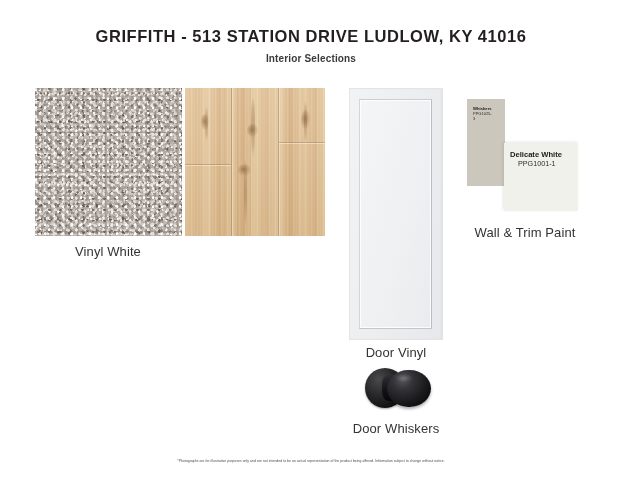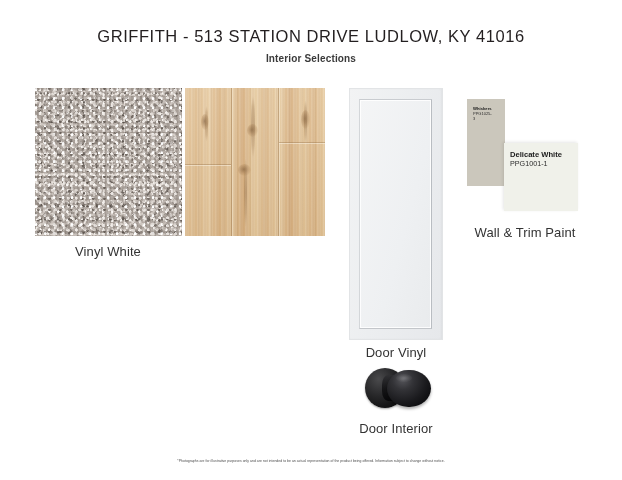--- a/index.html
+++ b/index.html
@@ -16,21 +16,21 @@
     position: relative;
   }
 
   
   .header {
     padding-top: 27px;
     text-align: center;
   }
   .board-title {
     font-size: 16.5px;
-    font-weight: normal;
+    font-weight: bold;
     letter-spacing: 0.55px;
     color: #231f20;
     line-height: 1.1;
   }
   .board-subtitle {
     margin-top: 8px;
     font-size: 10px;
     font-weight: bold;
     color: #3a3a3a;
     letter-spacing: 0.15px;
@@ -299,21 +299,21 @@
     color: #1b1b1b;
     line-height: 1.25;
   }
   .chip-code {
     color: #2d2d2d;
     line-height: 1.25;
   }
   .chip-whiskers .chip-name { font-size: 4.2px; }
   .chip-whiskers .chip-code { font-size: 4.0px; }
   .chip-delicate .chip-name { font-size: 7.6px; }
-  .chip-delicate .chip-code { font-size: 7.2px; }
+  .chip-delicate .chip-code { font-size: 7.2px; margin-left: 8px; }
 
   .paint-caption {
     position: absolute;
     left: 455px;
     top: 225px;
     width: 140px;
   }
 
   
   .footer {
@@ -377,21 +377,21 @@
   <div class="caption">Door Vinyl</div>
 </div>
 
 <div class="knob-wrap">
   <div class="knob-rosette"></div>
   <div class="knob-neck"></div>
   <div class="knob-ball"></div>
   <div class="knob-highlight"></div>
 </div>
 <div class="hardware-caption">
-  <div class="caption">Door Interior</div>
+  <div class="caption">Door Whiskers</div>
 </div>
 
 <div class="paint-area">
   <div class="paint-chip chip-whiskers" style="background:#cbc7bc;">
     <div class="chip-name">Whiskers</div>
     <div class="chip-code">PPG1025-3</div>
   </div>
   <div class="paint-chip chip-delicate" style="background:#f0f1ea;">
     <div class="chip-name">Delicate White</div>
     <div class="chip-code">PPG1001-1</div>

